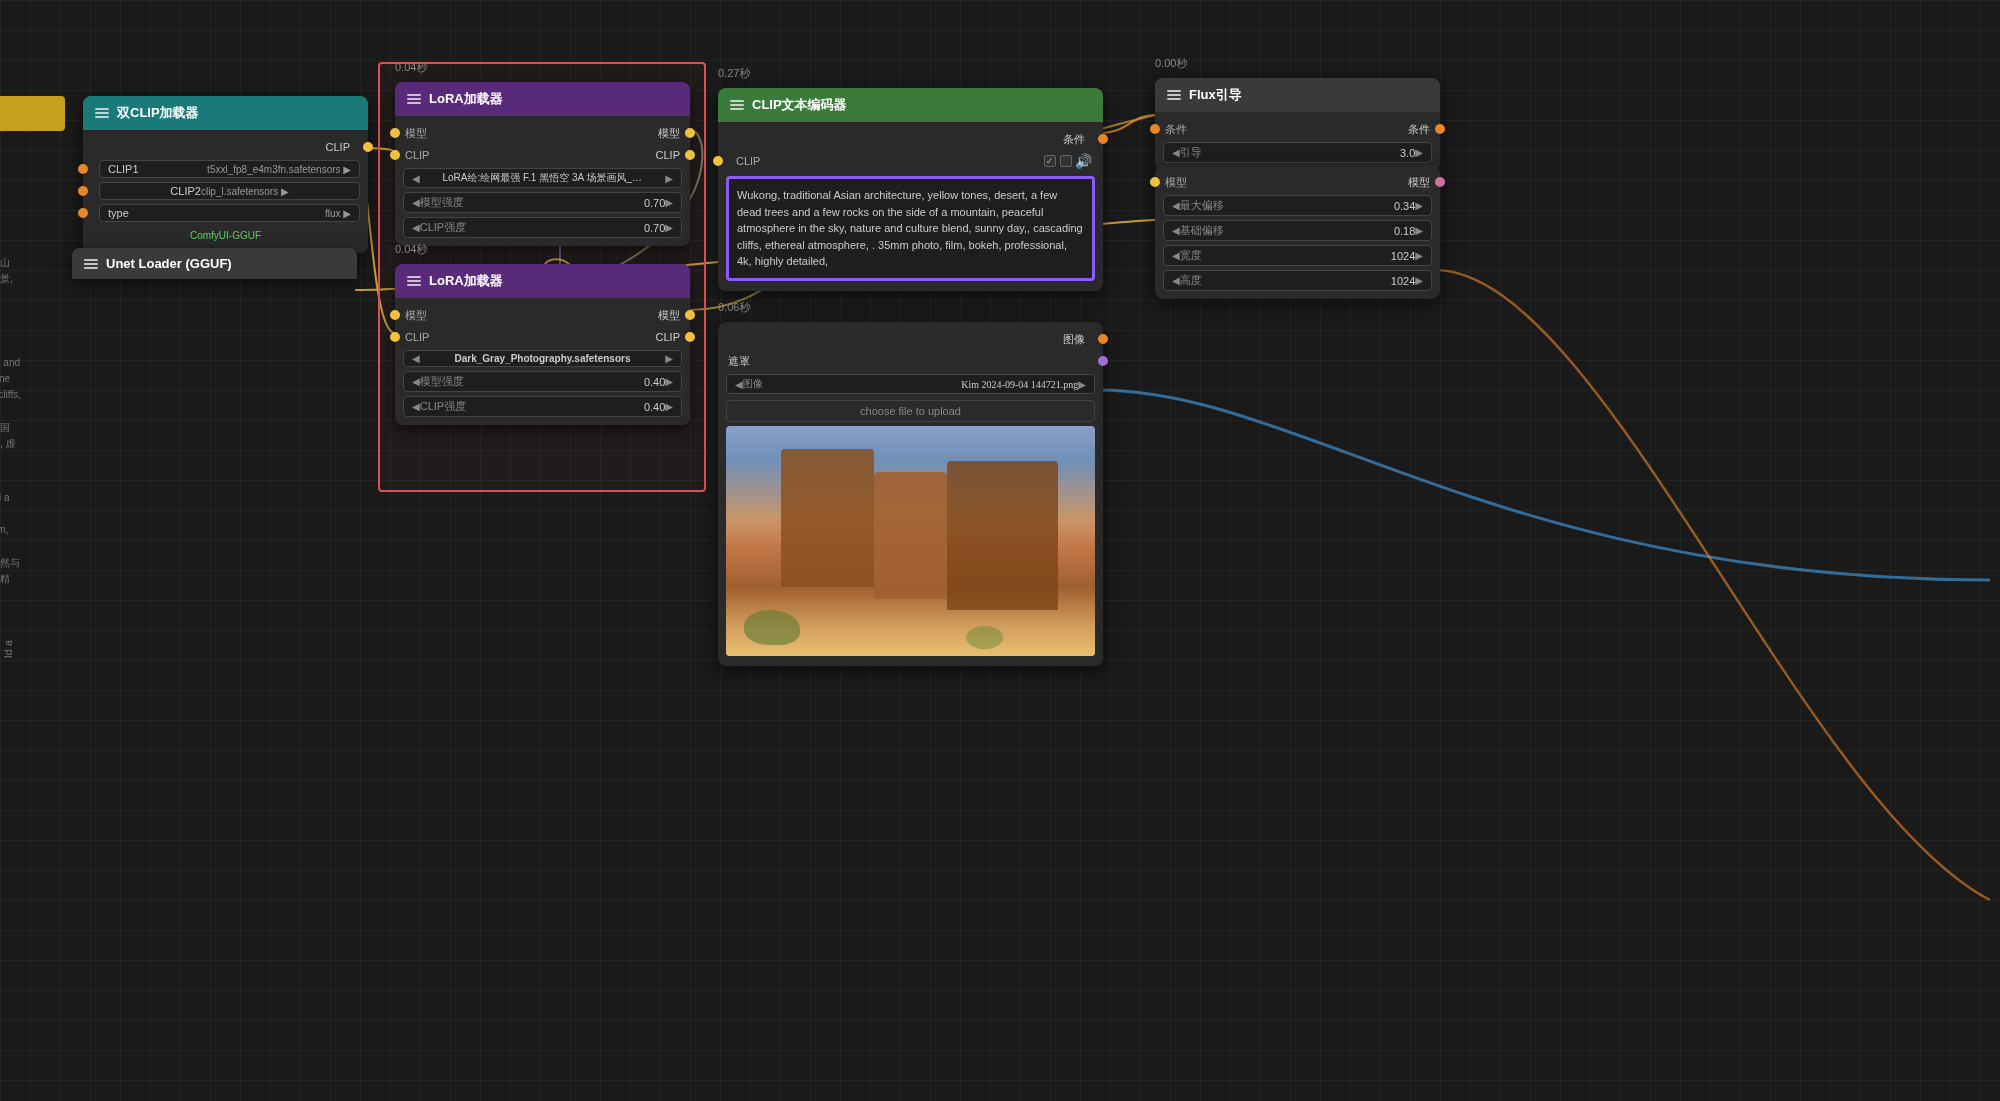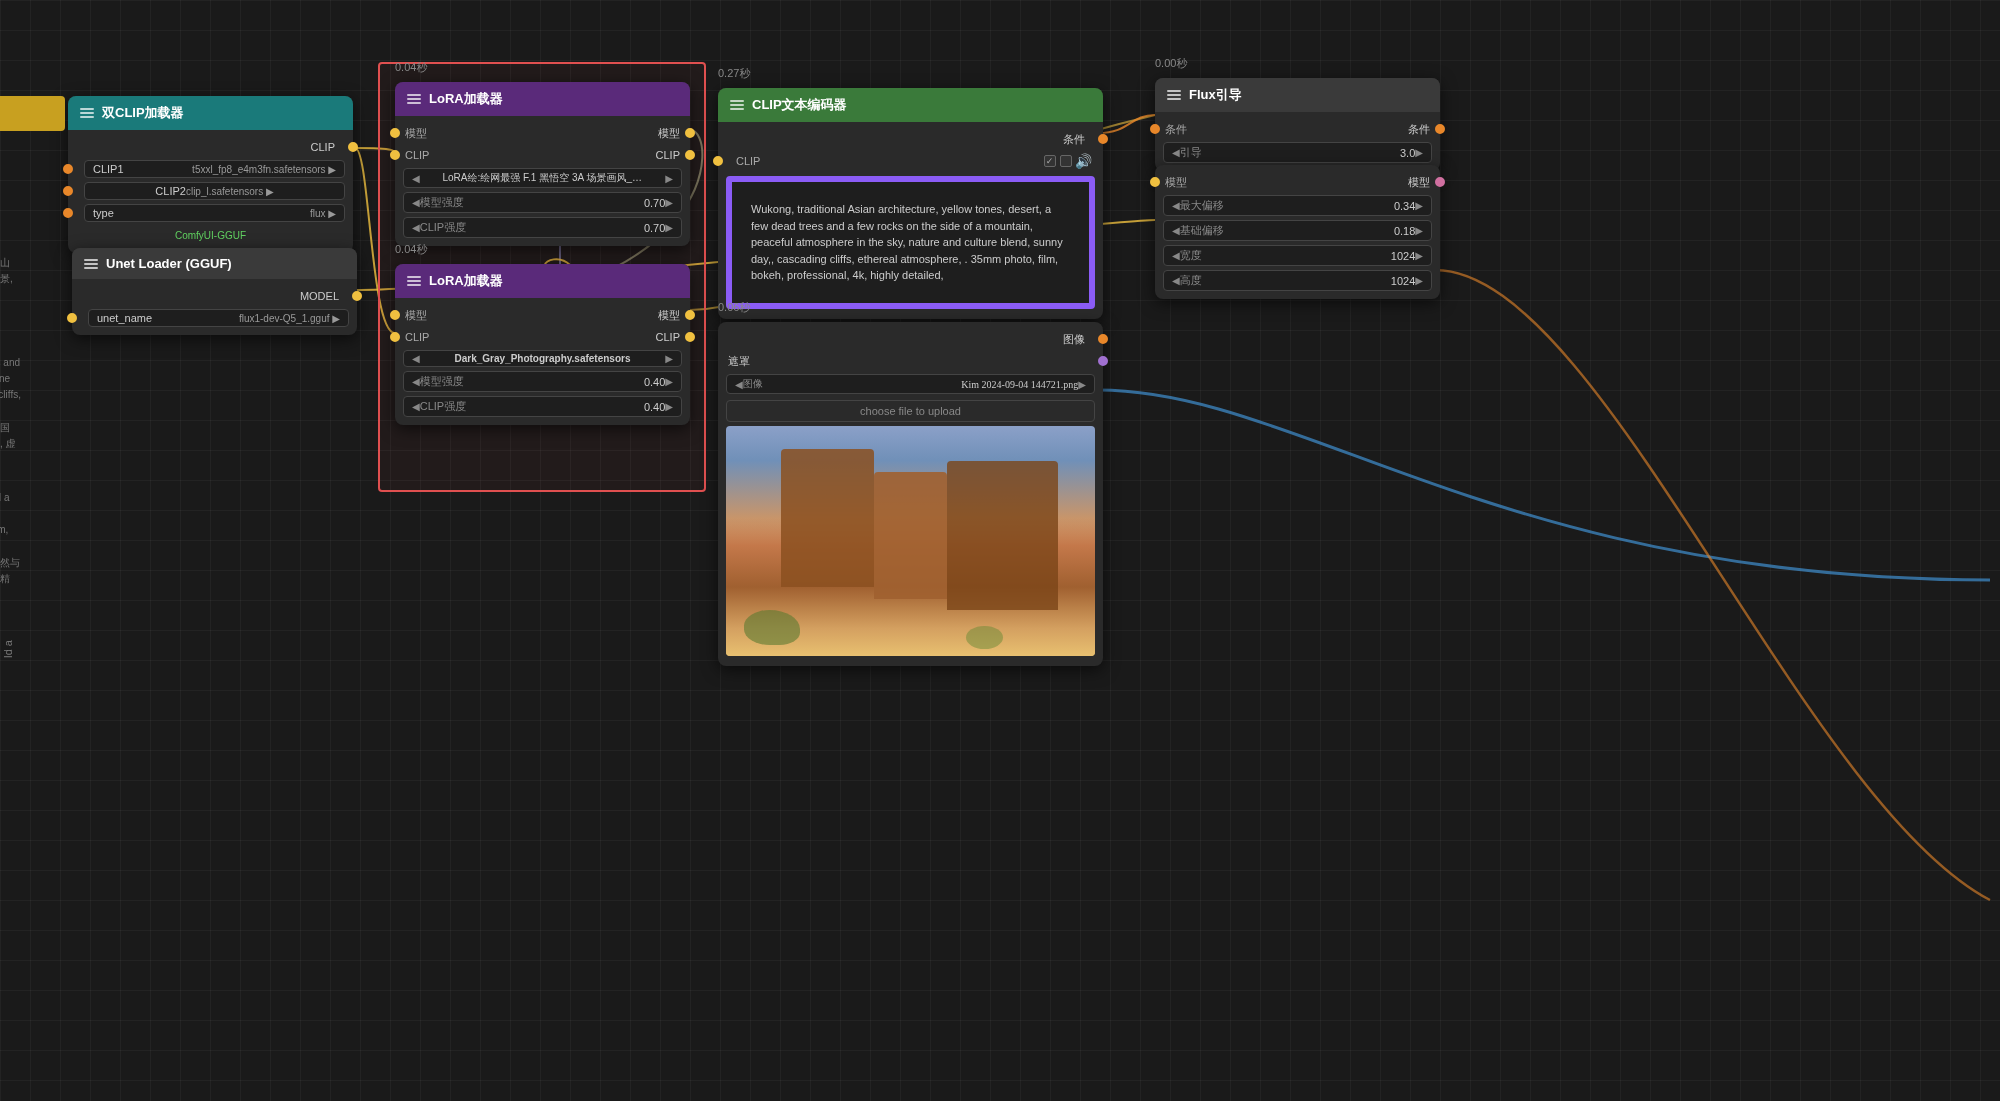--- a/index.html
+++ b/index.html
@@ -150,24 +150,24 @@
       padding: 2px 8px;
       font-size: 11px;
       color: #ccc;
       display: flex;
       align-items: center;
       justify-content: space-between;
     }
 
     .text-area-content {
       background: #1e1e1e;
-      border: 6px solid #8b5cf6;
+      border: 3px solid #8b5cf6;
       border-radius: 4px;
       margin: 4px 8px;
-      padding: 19px;
+      padding: 8px;
       font-size: 11px;
       color: #ccc;
       line-height: 1.5;
       min-height: 100px;
     }
 
     .image-preview {
       margin: 4px 8px;
       border-radius: 4px;
       overflow: hidden;
@@ -224,21 +224,21 @@
 
   <path d="M 560 230 C 560 280, 560 300, 560 310" stroke="#a0a0e0" stroke-width="2" fill="none" opacity="0.5"></path>
 
   <path d="M 545 265 C 545 260, 560 255, 570 265" stroke="#f0c040" stroke-width="2" fill="none" opacity="0.8"></path>
 </svg>
 
 <div class="selection-box" style="left:378px; top:62px; width:328px; height:430px;"></div>
 
 <div style="position:absolute; left:2px; top:640px; color:#777; font-size:11px; writing-mode:vertical-rl; transform:rotate(180deg);">Id a</div>
 
-<div class="node" style="left:68px; top:96px; width:285px;">
+<div class="node" style="left:83px; top:96px; width:285px;">
   <div class="node-header header-teal">
     <div class="menu-icon">
       <span></span>
         <span></span>
         <span></span>
     </div>
     <span>双CLIP加载器</span>
   </div>
   <div class="node-body">
 
@@ -277,33 +277,20 @@
 
 <div class="node" style="left:72px; top:248px; width:285px;">
   <div class="node-header header-dark-gray">
     <div class="menu-icon">
       <span></span>
         <span></span>
         <span></span>
     </div>
     <span>Unet Loader (GGUF)</span>
   </div>
-  <div class="node-body">
-    <div class="node-row" style="justify-content:flex-end; padding-right:18px; position:relative;">
-      <span class="label" style="text-align:right; color:#ccc;">MODEL</span>
-      <div class="port port-yellow port-right" style="right:-5px; top:50%; transform:translateY(-50%);"></div>
-    </div>
-    <div class="field-row" style="position:relative;">
-      <div class="port port-yellow port-left" style="left:-5px; top:50%; transform:translateY(-50%);"></div>
-      <div class="field-box" style="margin-left:8px;">
-        <span>unet_name</span>
-        <span style="color:#999; font-size:10px;">flux1-dev-Q5_1.gguf ▶</span>
-      </div>
-    </div>
-  </div>
 </div>
 
 <div class="node" style="left:395px; top:82px; width:295px;">
   <div class="time-label">0.04秒</div>
   <div class="node-header header-purple">
     <div class="menu-icon">
       <span></span>
         <span></span>
         <span></span>
     </div>

